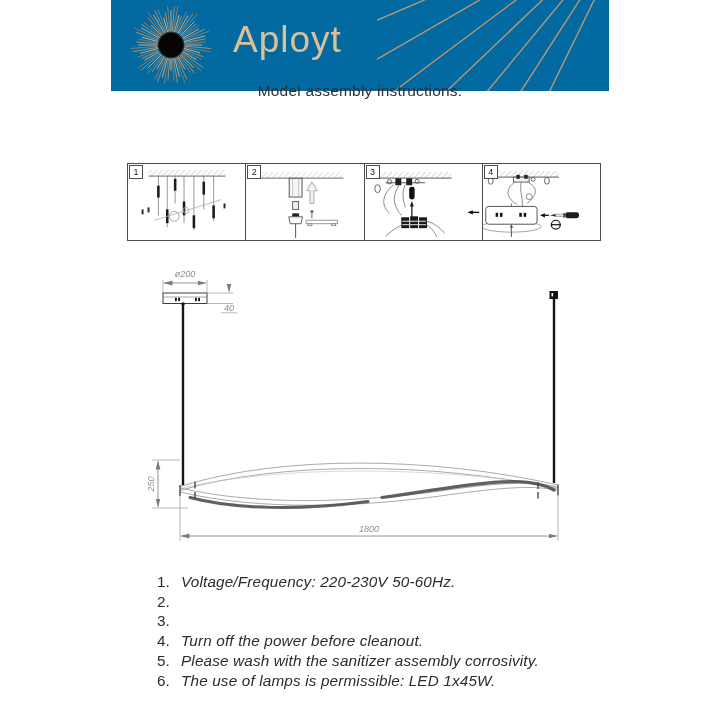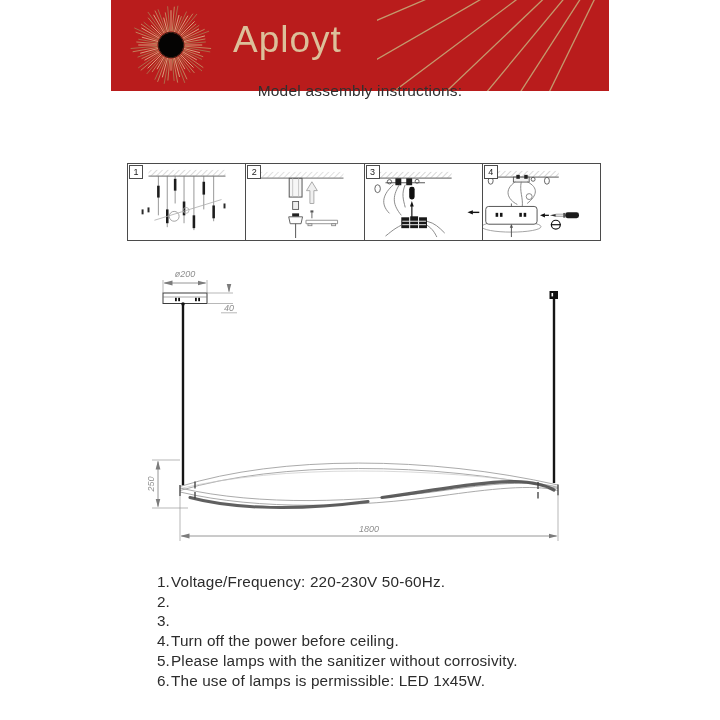--- a/index.html
+++ b/index.html
@@ -1,21 +1,21 @@
 <!DOCTYPE html>
 <html><head>
 <meta charset="utf-8">
 <style>
   html,body{margin:0;padding:0;background:#ffffff;}
   body{width:720px;height:720px;position:relative;overflow:hidden;
        font-family:"Liberation Sans",sans-serif;-webkit-font-smoothing:antialiased;}
   .page{position:absolute;inset:0;background:#fff;}
 
   
-  .banner{position:absolute;left:111px;top:0;width:498px;height:91px;background:#b91c1c;overflow:hidden;}
+  .banner{position:absolute;left:111px;top:0;width:498px;height:91px;background:#0369a1;overflow:hidden;}
   .banner .logo-text{position:absolute;left:122px;top:21px;font-size:37px;line-height:38px;
        color:#dcc09a;letter-spacing:1px;font-weight:400;}
   .banner svg{position:absolute;top:0;}
   svg.starburst{left:16px;top:2px;}
   svg.fanrays{right:0;top:0;}
 
   
   .title-block{position:absolute;left:0;top:81px;width:720px;text-align:center;color:#303030;}
   .title-line{font-size:15.5px;line-height:19.5px;letter-spacing:.2px;font-weight:500;}
 
@@ -30,21 +30,21 @@
 
   
   svg.drawing{position:absolute;left:130px;top:250px;}
   .dimtxt{font-family:"Liberation Sans",sans-serif;font-style:italic;font-size:9px;fill:#8f8f8f;}
 
   
   .instructions{position:absolute;left:146px;top:572px;margin:0;padding:0;list-style:none;
                 color:#2c2c2c;font-size:15.3px;letter-spacing:.15px;}
   .instructions li{display:flex;line-height:19.7px;}
   .instructions .n{width:24px;text-align:right;flex:0 0 24px;}
-  .instructions .t{margin-left:1px;white-space:nowrap;}
+  .instructions .t{margin-left:11px;white-space:nowrap;font-style:italic;}
 </style>
 </head>
 <body>
 
 <div class="page">
 
   <div class="banner">
     <svg class="starburst" width="88" height="88" viewBox="0 0 88 88">
       <g id="starburst-rays">
           <line x1="57.50" y1="43.00" x2="75.23" y2="43.00" stroke="#e3c297" stroke-width="0.8"></line>
@@ -391,25 +391,25 @@
       <span class="t">Voltage/Frequency: 220-230V 50-60Hz.</span>
       </li>
     <li>
       <span class="n">2.</span>
       </li>
     <li>
       <span class="n">3.</span>
       </li>
     <li>
       <span class="n">4.</span>
-      <span class="t">Turn off the power before ceiling.</span>
+      <span class="t">Turn off the power before cleanout.</span>
       </li>
     <li>
       <span class="n">5.</span>
-      <span class="t">Please lamps with the sanitizer without corrosivity.</span>
+      <span class="t">Please wash with the sanitizer assembly corrosivity.</span>
       </li>
     <li>
       <span class="n">6.</span>
       <span class="t">The use of lamps is permissible: LED 1x45W.</span>
       </li>
   </ol>
 
 </div>
 
 </body></html>

